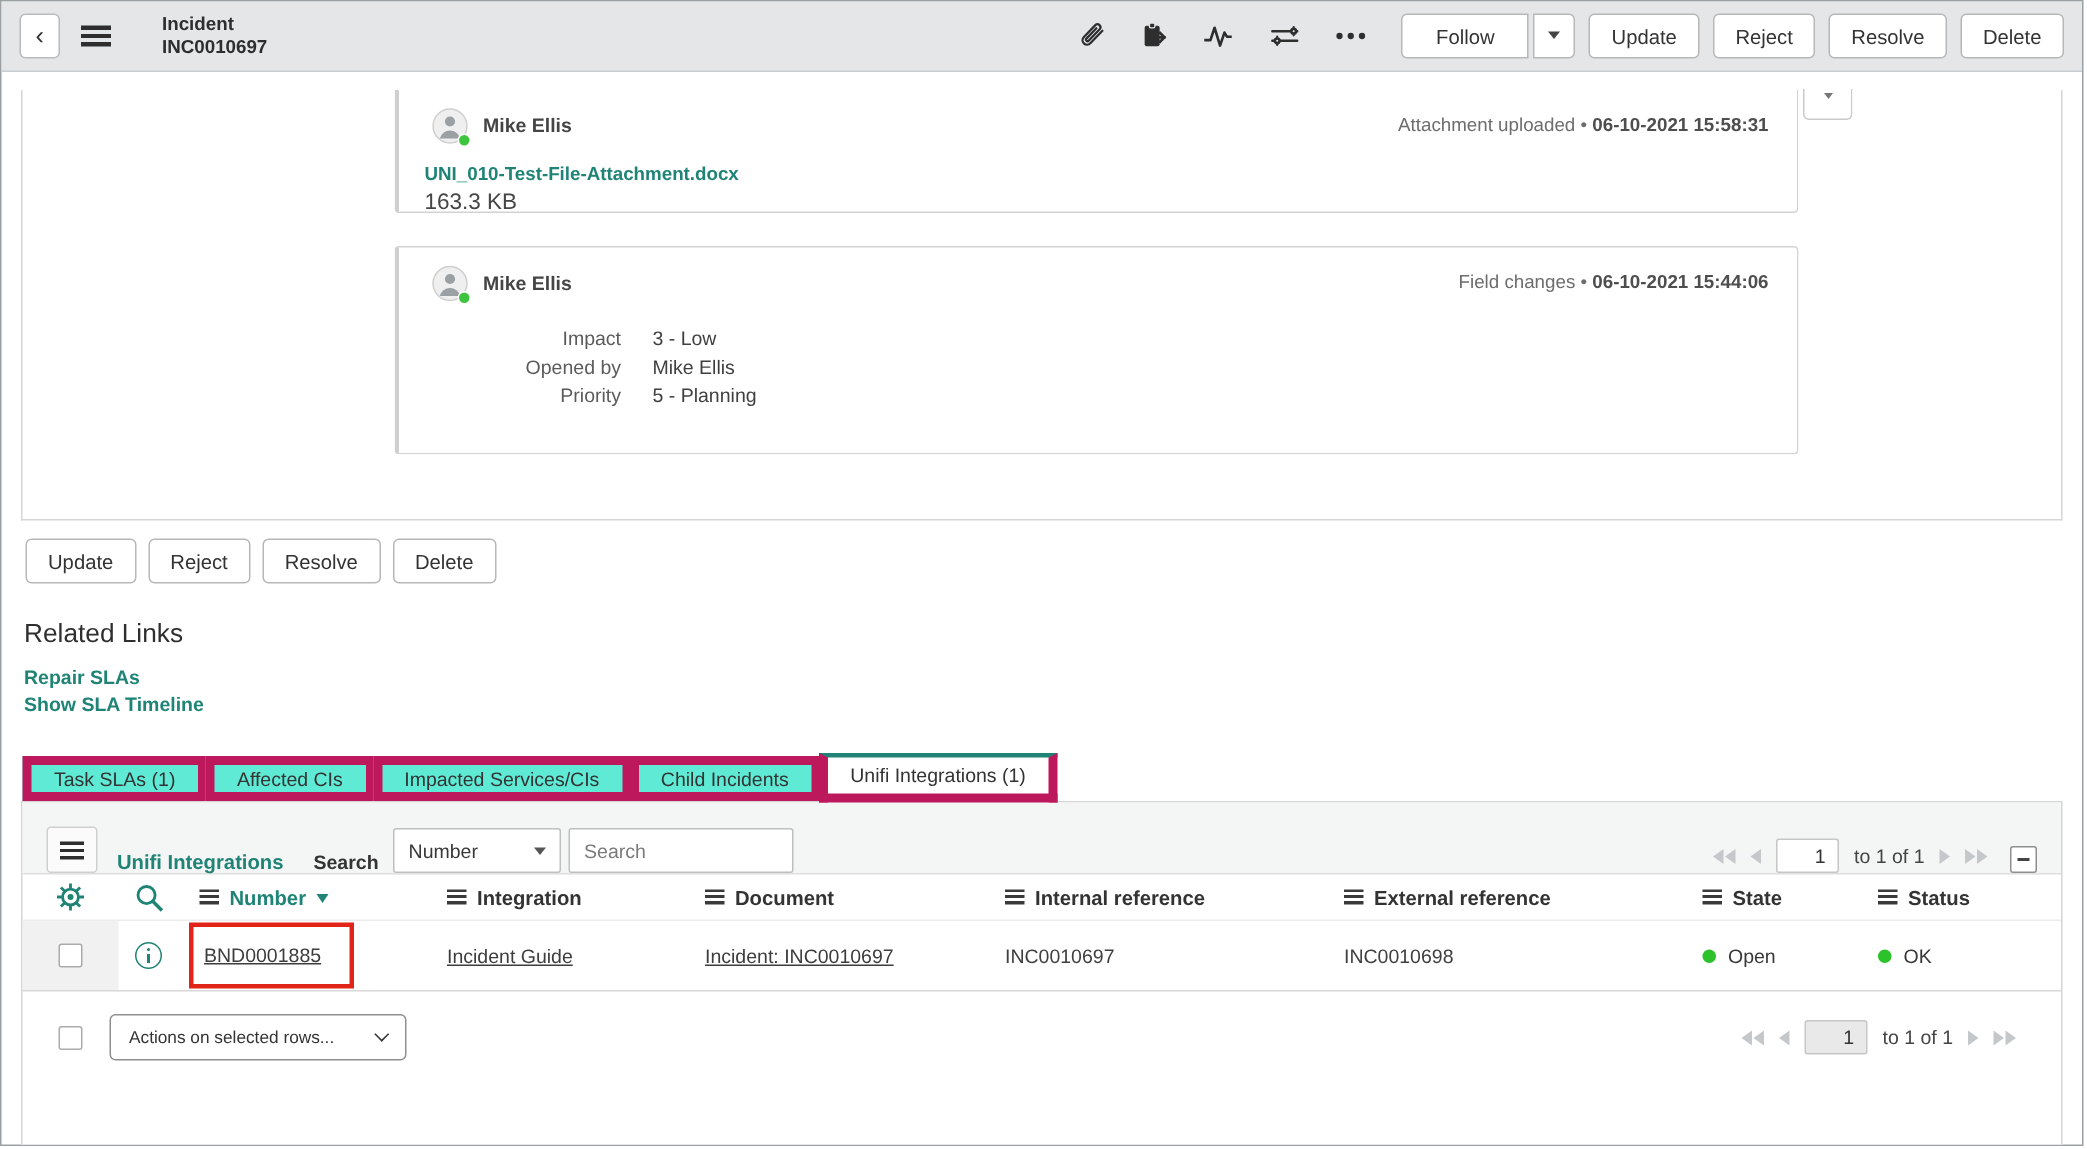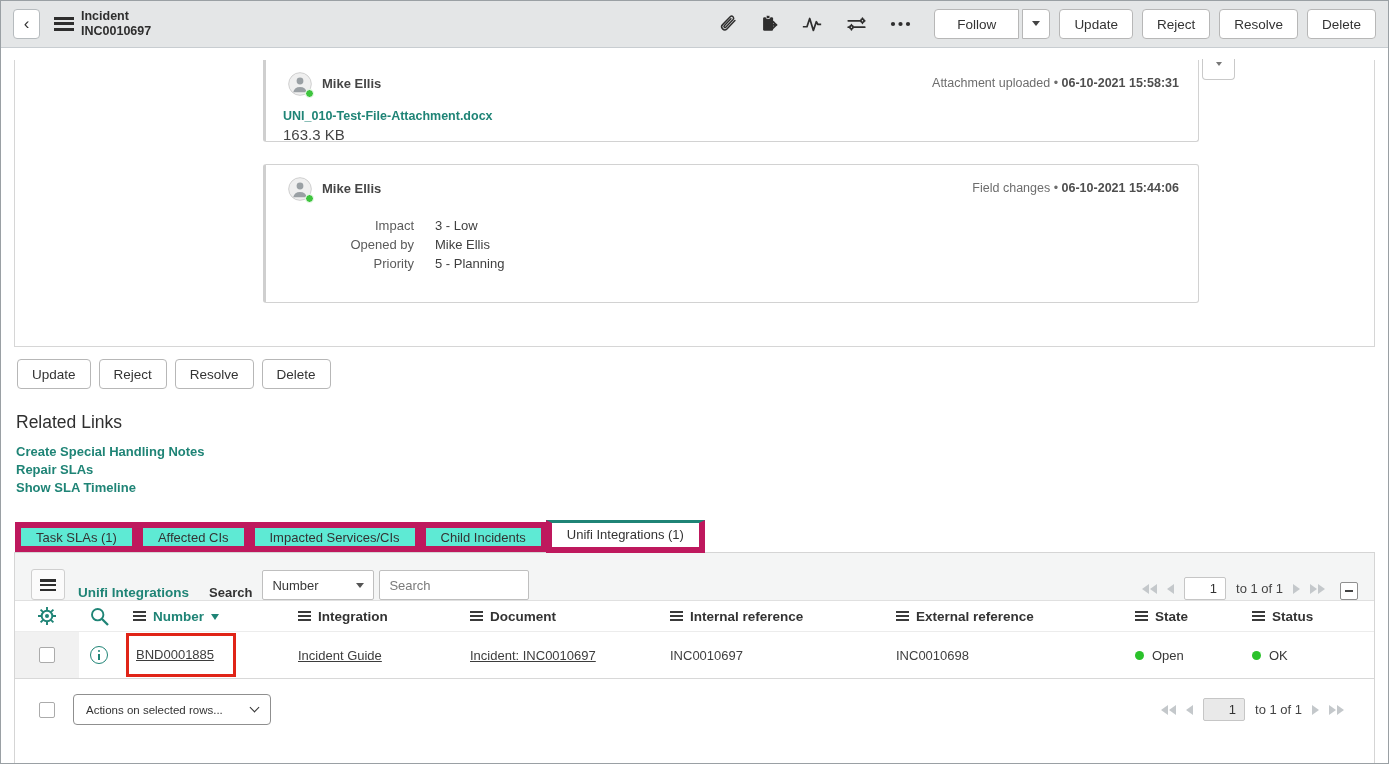--- a/index.html
+++ b/index.html
@@ -4,21 +4,21 @@
 <style>
   * { box-sizing: border-box; margin: 0; padding: 0; }
   html,body { background:#fff; }
   body { font-family:"Liberation Sans", sans-serif; font-size:13px; color:#383838; }
   .viewport { width:1389px; height:764px; border:1px solid #9aA0a4; background:#fff; overflow:hidden; position:relative; }
 
   
   .hdr { height:47px; background:#e4e6e7; border-bottom:1px solid #c8cdd1; display:flex; align-items:center; padding:0 12px; }
   .back-btn { width:27px; height:30px; background:#fff; border:1px solid #b6bbbe; border-radius:4px; display:flex; align-items:center; justify-content:center; font-size:17px; color:#333; cursor:pointer; }
   .ham { width:20px; height:14px; margin-left:14px; background-image:linear-gradient(#2e2e2e 0 3px, transparent 3px 5.5px, #2e2e2e 5.5px 8.5px, transparent 8.5px 11px, #2e2e2e 11px 14px); cursor:pointer; }
-  .hdr-title { margin-left:7px; line-height:15px; font-weight:700; font-size:12.5px; color:#2e2e2e; }
+  .hdr-title { margin-left:34px; line-height:15px; font-weight:700; font-size:12.5px; color:#2e2e2e; }
   .hdr-spacer { flex:1; }
   .hdr-icons { display:flex; align-items:center; gap:21px; margin-right:22px; }
   .hicon { display:inline-flex; cursor:pointer; }
   .btn { height:30px; background:#fff; border:1px solid #b7b7b7; border-radius:4px; padding:0 14px; font-size:13.5px; color:#333; font-family:inherit; cursor:pointer; }
   .split { display:flex; margin-right:9px; }
   .split .btn.main { border-radius:4px 0 0 4px; padding:0 22px; }
   .split .btn.arrow { border-radius:0 4px 4px 0; margin-left:3px; padding:0 9px; }
   .caret-down { display:inline-block; border:4px solid transparent; border-top:5px solid #444; margin-top:5px; }
   .hdr-actions { display:flex; gap:9px; }
 
@@ -222,21 +222,20 @@
 
   <div class="btn-row">
     <button class="btn">Update</button>
     <button class="btn">Reject</button>
     <button class="btn">Resolve</button>
     <button class="btn">Delete</button>
   </div>
 
   <h2 class="rl-title">Related Links</h2>
   <div class="rl-links">
-    <a href="#">Create Special Handling Notes</a>
     <a href="#">Repair SLAs</a>
     <a href="#">Show SLA Timeline</a>
   </div>
 
   <div class="tabs">
     <span class="tab">Task SLAs (1)</span>
     <span class="tab">Affected CIs</span>
     <span class="tab">Impacted Services/CIs</span>
     <span class="tab">Child Incidents</span>
     <span class="tab active">Unifi Integrations (1)</span>

